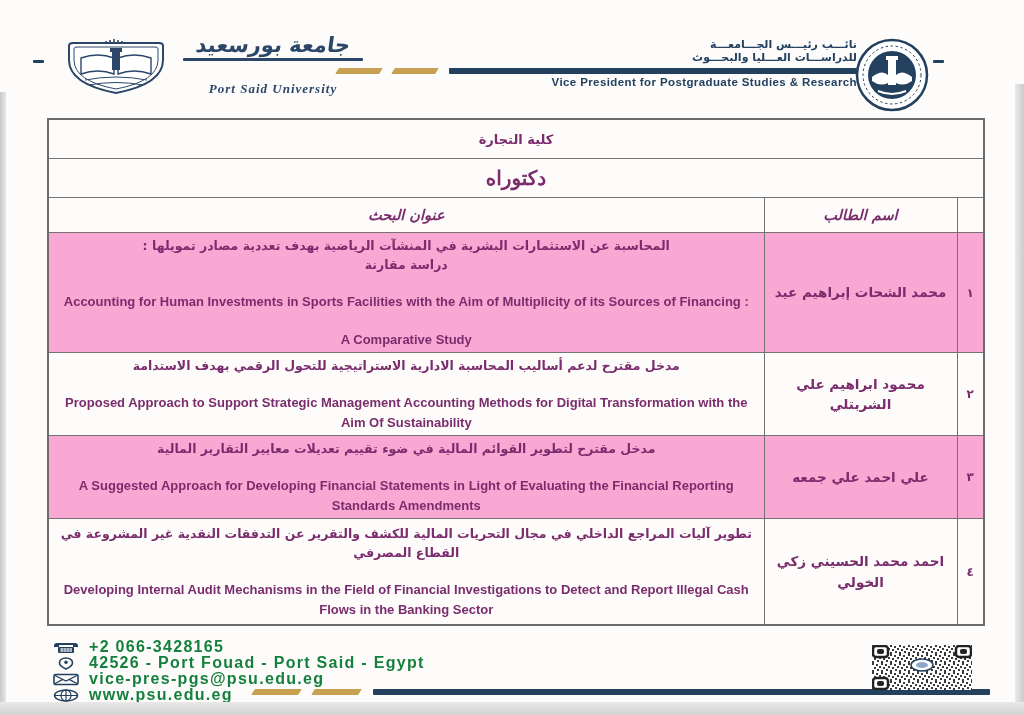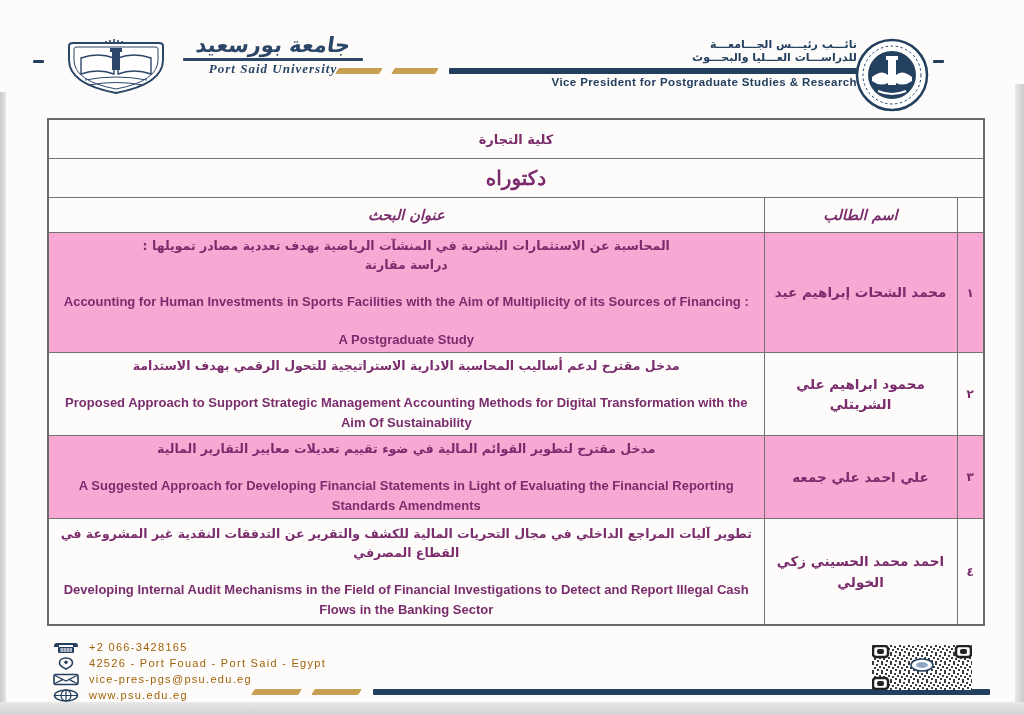--- a/index.html
+++ b/index.html
@@ -17,21 +17,21 @@
   .letterhead{position:absolute;left:0;top:0;width:1024px;height:110px;}
   .lh-dash{position:absolute;width:11px;height:3px;background:#24405f;border-radius:1px;}
   .lh-dash.left{left:33px;top:60px;}
   .lh-dash.right{left:933px;top:60px;}
   .crest{position:absolute;left:57px;top:36px;}
   .brand{position:absolute;left:183px;top:34px;width:180px;}
   .brand-ar{font-family:"DejaVu Sans",sans-serif;font-weight:bold;font-size:21px;
             color:#2b4668;transform:skewX(-8deg);text-align:center;line-height:1.1;}
   .brand-rule{height:2.5px;background:#2b4668;margin-top:1px;border-radius:1px;}
   .brand-en{font-family:"Liberation Serif",serif;font-style:italic;font-weight:bold;
-            font-size:13px;letter-spacing:1px;color:#2b4668;text-align:center;margin-top:0;}
+            font-size:13px;letter-spacing:1px;color:#2b4668;text-align:center;margin-top:20px;}
   .office{position:absolute;left:337px;top:38px;width:520px;}
   .office-ar{font-family:"DejaVu Sans",sans-serif;font-weight:bold;font-size:11px;
              color:#24405f;text-align:right;line-height:1.22;direction:rtl;}
   .bar-row{display:flex;align-items:center;gap:12px;margin-top:3px;}
   .gold-dash{width:44px;height:6px;background:#c8a052;transform:skewX(-32deg);border-radius:1px;flex:0 0 auto;}
   .navy-bar{flex:1;height:6.5px;background:#24405f;border-radius:1px;}
   .office-en{font-weight:bold;font-size:11.5px;letter-spacing:0.4px;color:#24405f;
              text-align:right;margin-top:1.5px;}
   .circle-logo{position:absolute;left:854px;top:37px;}
 
@@ -52,21 +52,21 @@
   td.cell-title .t-en{font-weight:bold;font-size:13px;line-height:1.5;direction:ltr;margin-top:18px;}
   tr.row1 td{height:115px;}
   tr.row2 td{height:78px;}
   tr.row3 td{height:78px;}
   tr.row4 td{height:101px;}
 
   
   .contacts{position:absolute;left:52px;top:640px;display:flex;flex-direction:column;gap:1.5px;}
   .contact-row{display:flex;align-items:center;gap:9px;height:14.5px;}
   .contact-icon{width:28px;display:flex;justify-content:center;flex:0 0 auto;}
-  .contact-text{font-weight:normal;font-size:11px;letter-spacing:1.3px;color:#a16207;white-space:nowrap;}
+  .contact-text{font-weight:bold;font-size:16px;letter-spacing:1.3px;color:#15803d;white-space:nowrap;}
   .footer-bar{position:absolute;left:253px;top:689px;width:737px;display:flex;align-items:center;gap:13px;}
   .footer-bar .gold-dash{width:47px;height:6px;}
   .footer-bar .navy-bar{height:6px;}
   .qr{position:absolute;left:872px;top:645px;background:#ffffff;}
 </style>
 </head>
 <body>
 
 <div class="photo">
 
@@ -141,21 +141,21 @@
       <td>عنوان البحث</td>
     </tr>
 
     <tr class="r-data row1 alt">
       <td class="cell-num">١</td>
       <td class="cell-student">محمد الشحات إبراهيم عيد</td>
       <td class="cell-title">
         <div class="t-ar">المحاسبة عن الاستثمارات البشرية في المنشآت الرياضية بهدف تعددية مصادر تمويلها :</div>
         <div class="t-ar">دراسة مقارنة</div>
         <div class="t-en">Accounting for Human Investments in Sports Facilities with the Aim of Multiplicity of its Sources of Financing :</div>
-        <div class="t-en">A Postgraduate Study</div>
+        <div class="t-en">A Comparative Study</div>
       </td>
     </tr>
 
     <tr class="r-data row2">
       <td class="cell-num">٢</td>
       <td class="cell-student">محمود ابراهيم علي الشربتلي</td>
       <td class="cell-title">
         <div class="t-ar">مدخل مقترح لدعم أساليب المحاسبة الادارية الاستراتيجية للتحول الرقمي بهدف الاستدامة</div>
         <div class="t-en">Proposed Approach to Support Strategic Management Accounting Methods for Digital Transformation with the Aim Of Sustainability</div>
       </td>

